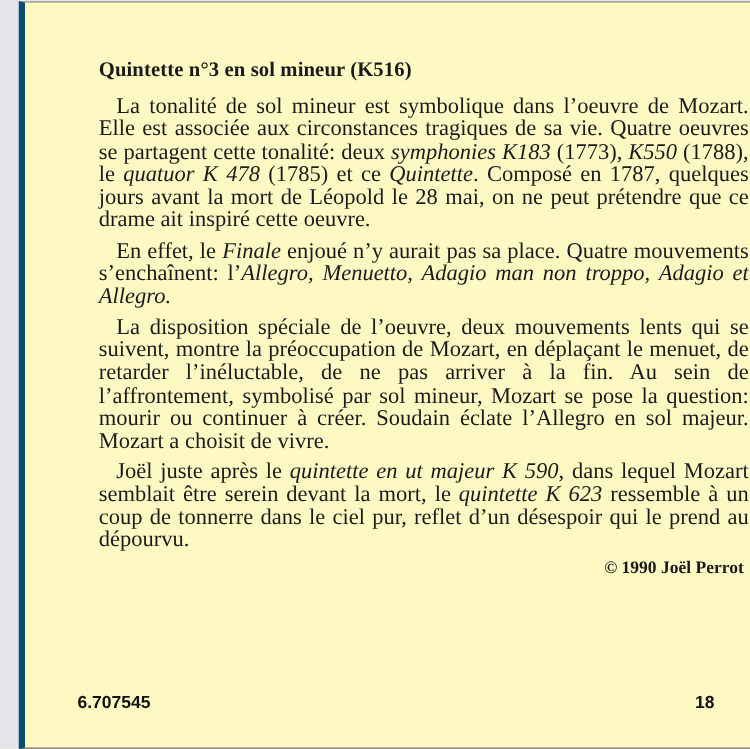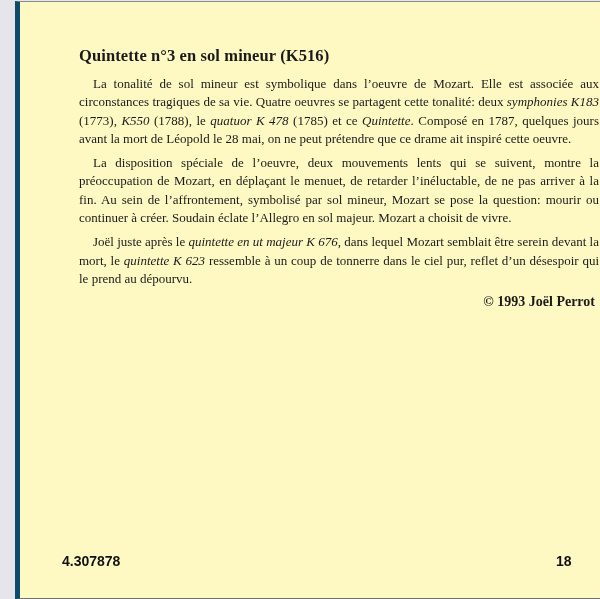--- a/index.html
+++ b/index.html
@@ -19,21 +19,21 @@
       position: absolute; left: 59px; top: 44px; width: 520px;
       font-family: "Liberation Serif", "DejaVu Serif", serif;
       color: #1a1a1a;
     }
     .title {
       font-size: 16.5px; font-weight: bold; margin: 0 0 9px 0;
       letter-spacing: 0.1px;
     }
     p {
       margin: 0 0 6px 0;
-      font-size: 13px; line-height: 18.3px;
+      font-size: 18px; line-height: 18.3px;
       text-align: justify;
       text-indent: 14px;
     }
     em { font-style: italic; }
     .credit {
       text-align: right; font-weight: bold; font-size: 14px;
       margin-top: 2px; padding-right: 4px;
     }
     .footer {
       position: absolute; top: 551px;
@@ -47,27 +47,30 @@
 <body>
 
 <div class="page">
   <div class="content">
     <div class="title">Quintette n°3 en sol mineur (K516)</div>
 
     <p>
       <span>La tonalité de sol mineur est symbolique dans l’oeuvre de Mozart. Elle est associée aux circonstances tragiques de sa vie. Quatre oeuvres se partagent cette tonalité: deux </span><em>symphonies K183</em><span> (1773), </span><em>K550</em><span> (1788), le </span><em>quatuor K 478</em><span> (1785) et ce </span><em>Quintette</em><span>. Composé en 1787, quelques jours avant la mort de Léopold le 28 mai, on ne peut prétendre que ce drame ait inspiré cette oeuvre.</span>
     </p>
 
+    <p>
+      <span>En effet, le </span><em>Finale</em><span>  enjoué n’y aurait pas sa place. Quatre mouvements s’enchaînent: l’</span><em>Allegro, Menuetto, Adagio man non troppo, Adagio et Allegro.</em>
+    </p>
 
     <p>
       <span>La disposition spéciale de l’oeuvre, deux mouvements lents qui se suivent, montre la préoccupation de Mozart, en déplaçant le menuet, de retarder l’inéluctable, de ne pas arriver à la fin. Au sein  de l’affrontement, symbolisé par  sol mineur, Mozart se pose la question:  mourir ou continuer à créer. Soudain éclate l’Allegro en sol majeur. Mozart a choisit de vivre.</span>
     </p>
 
     <p>
-      <span>Joël juste après le </span><em>quintette en ut majeur K 676</em><span>, dans lequel Mozart semblait être serein devant la mort, le </span><em>quintette K 623</em><span> ressemble à un coup de tonnerre dans le ciel pur, reflet d’un désespoir qui le prend au dépourvu.</span>
+      <span>Joël juste après le </span><em>quintette en ut majeur K 590</em><span>, dans lequel Mozart semblait être serein devant la mort, le </span><em>quintette K 623</em><span> ressemble à un coup de tonnerre dans le ciel pur, reflet d’un désespoir qui le prend au dépourvu.</span>
     </p>
 
-    <div class="credit">© 1993 Joël Perrot</div>
+    <div class="credit">© 1990 Joël Perrot</div>
   </div>
 
-  <div class="footer catalog">4.307878</div>
+  <div class="footer catalog">6.707545</div>
   <div class="footer pagenum">18</div>
 </div>
 
 </body></html>

